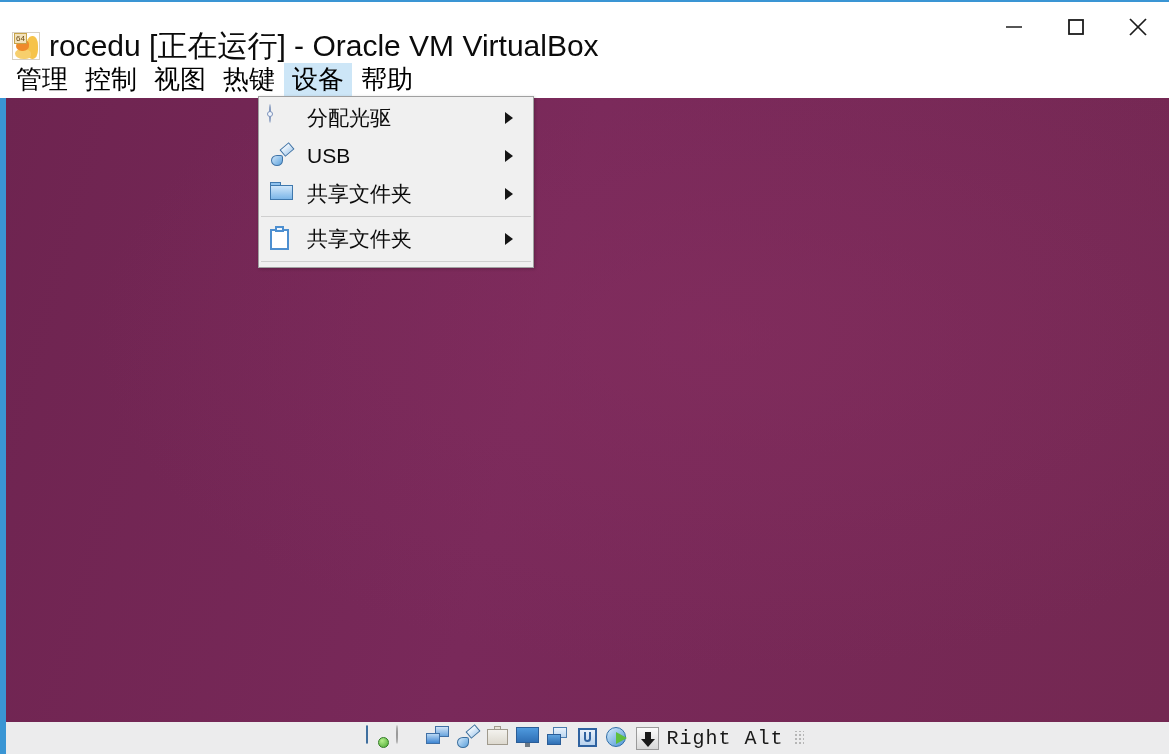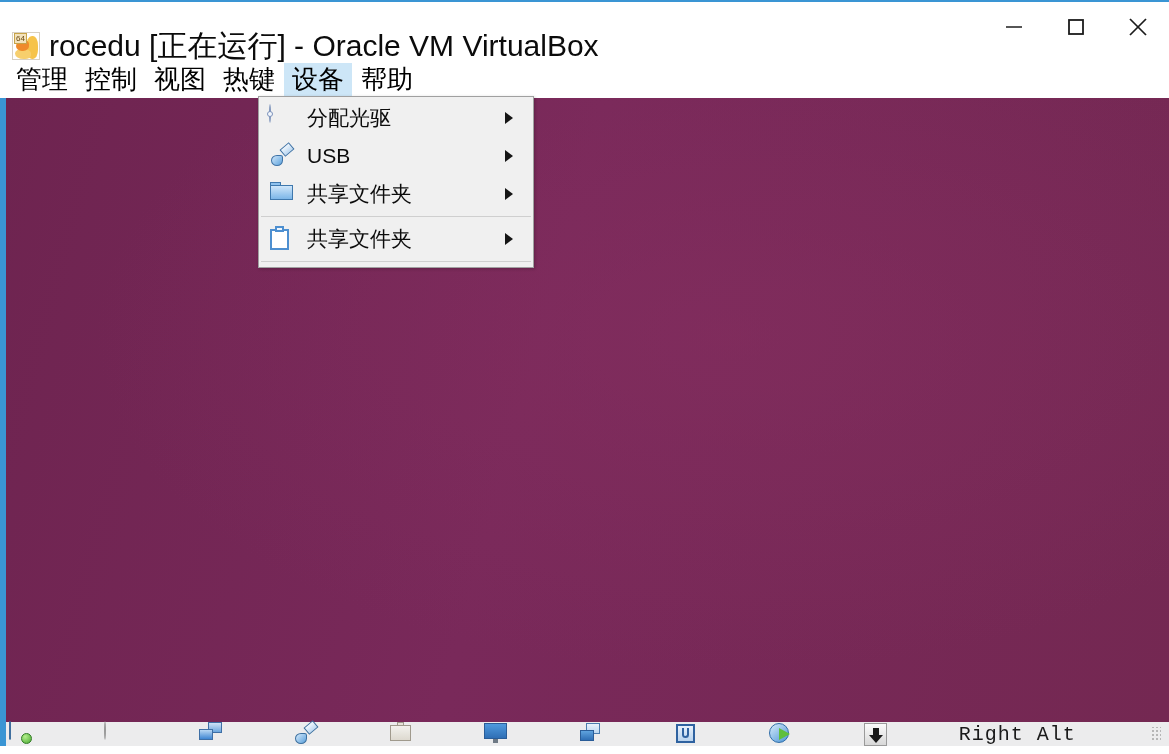--- a/index.html
+++ b/index.html
@@ -349,27 +349,27 @@
     width: 7px; height: 2px;
     background: #9aa4ad;
     transform: rotate(-20deg);
   }
 
   
   .statusbar {
     position: absolute;
     left: 0; top: 722px;
     width: 1169px;
-    height: 24px;
+    height: 32px;
     background: #ececed;
     border-left: 6px solid #3a95d4;
     box-sizing: border-box;
     display: flex;
     align-items: center;
-    justify-content: space-between;
+    justify-content: center;
     padding-right: 8px;
   }
   .sb-icon {
     position: relative;
     width: 24px; height: 24px;
     margin: 0 3px;
     flex: 0 0 24px;
   }
   .sb-hdd {
     width: 22px; height: 22px;

